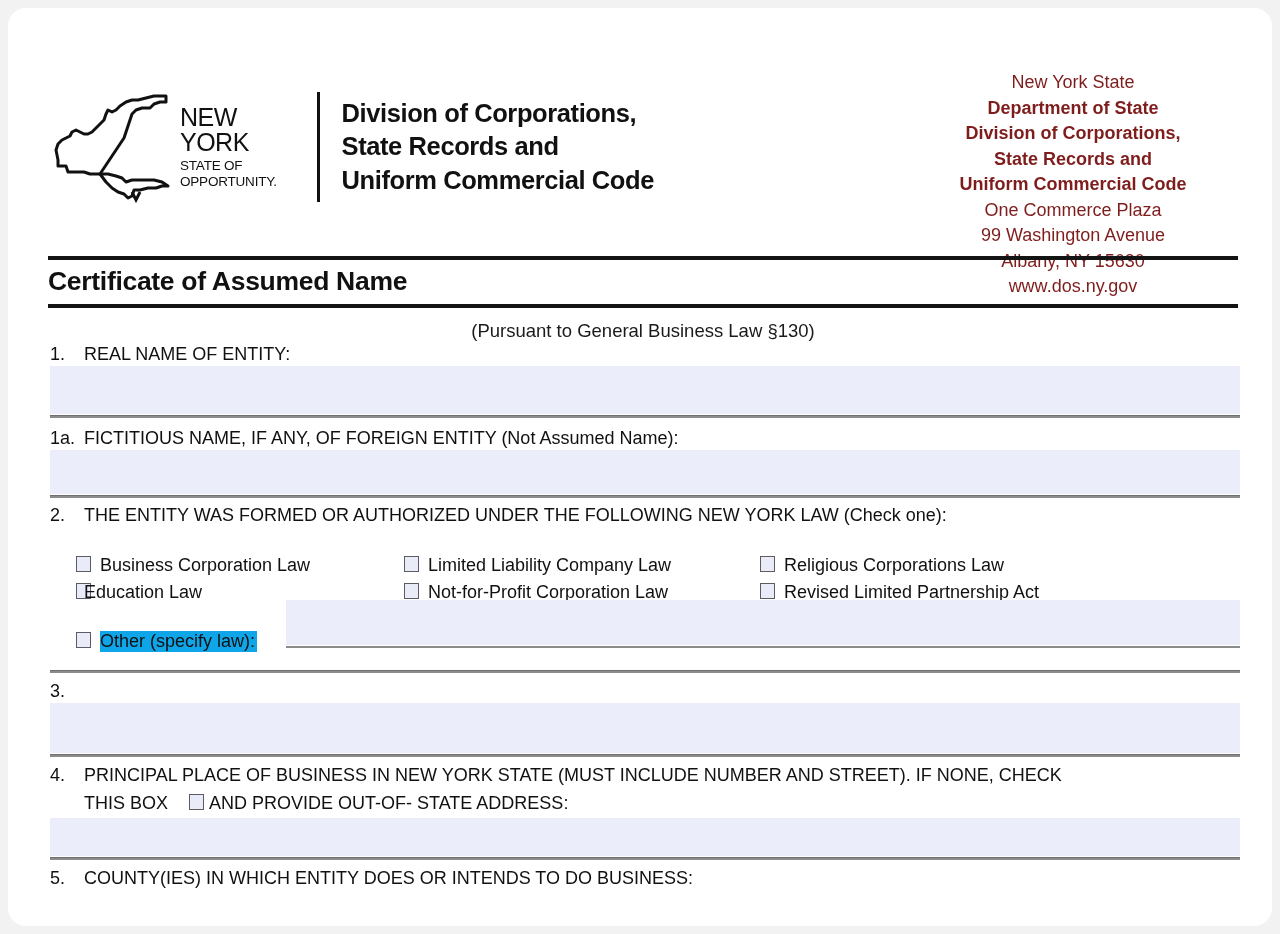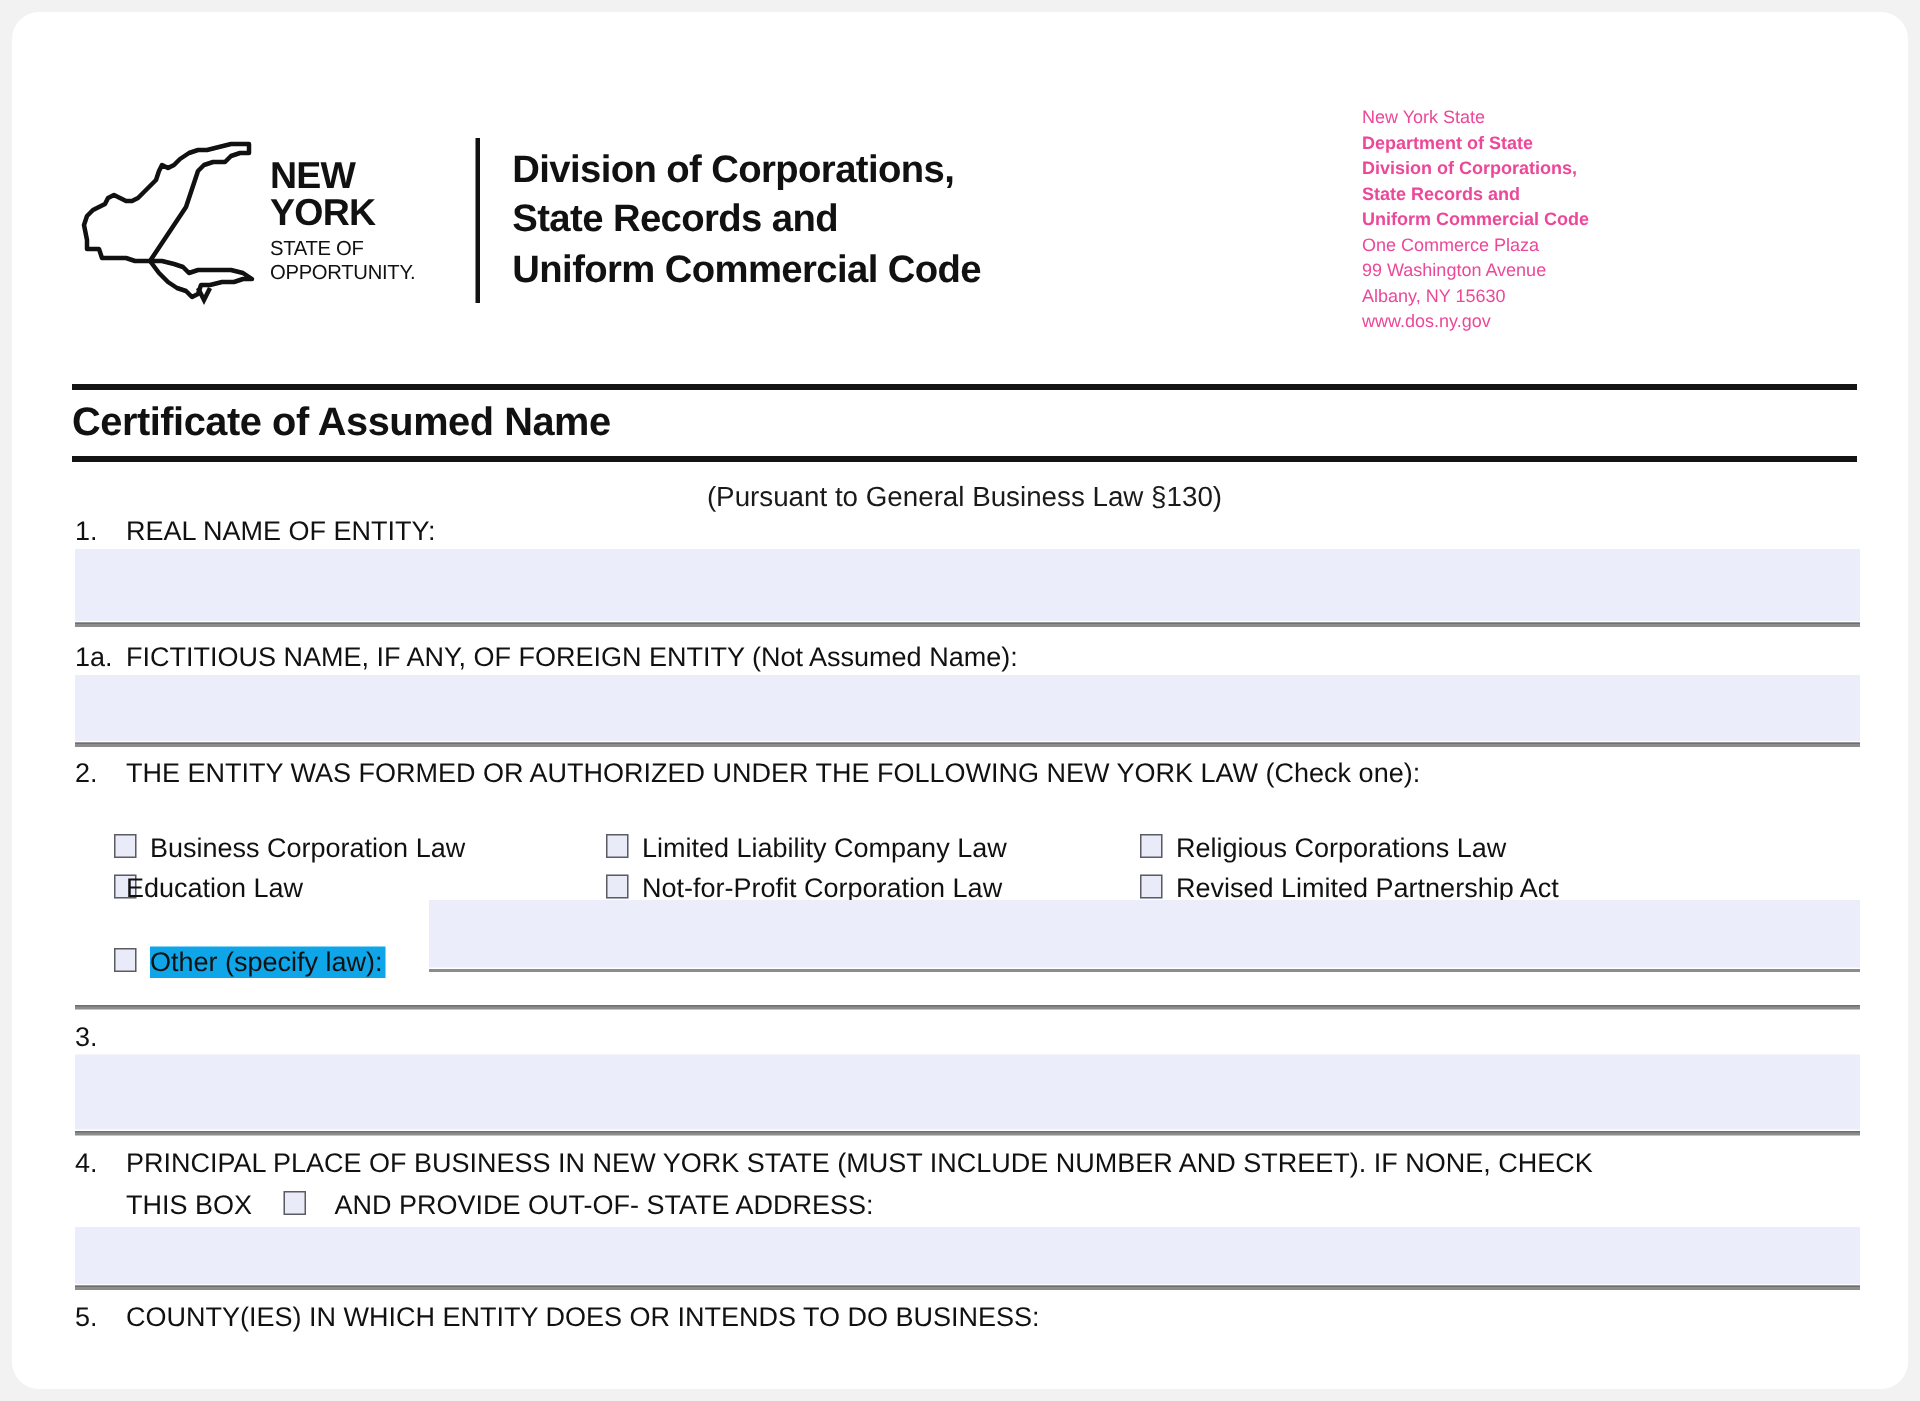--- a/index.html
+++ b/index.html
@@ -48,21 +48,21 @@
     display: flex;
     align-items: center;
   }
   .ny-outline { width: 122px; height: 118px; flex: none; }
   .logo-words {
     margin-left: 4px;
     line-height: 1;
   }
   .logo-ny {
     font-family: "Liberation Sans", sans-serif;
-    font-weight: bold;
+    font-weight: normal;
     font-size: 25px;
     letter-spacing: -0.5px;
     color: #111;
   }
   .logo-sub {
     font-family: "Liberation Sans", sans-serif;
     font-size: 13.5px;
     color: #111;
     letter-spacing: -0.2px;
     line-height: 1.12;
@@ -83,23 +83,23 @@
     color: #111;
     letter-spacing: -0.4px;
     white-space: nowrap;
   }
 
   .addr {
     position: absolute;
     right: 0;
     top: 10px;
     width: 330px;
-    text-align: left;
-    color: #ec4899;
-    font-size: 12px;
+    text-align: center;
+    color: #7f1d1d;
+    font-size: 18px;
     line-height: 1.42;
   }
   .addr .b { font-weight: bold; }
 
   .hdr-rule {
     position: absolute;
     left: 40px;
     top: 248px;
     width: 1190px;
     height: 4px;
@@ -275,21 +275,21 @@
   <div class="rule" style="left:42px; top:662px; width:1190px;"></div>
 
   <div class="num" style="left:42px; top:673px;">3.</div>
   <div class="field" style="left:42px; top:695px; width:1190px; height:50px;"></div>
   <div class="rule" style="left:42px; top:746px; width:1190px;"></div>
 
   <div class="num" style="left:42px; top:757px;">4.</div>
   <div class="lbl" style="left:76px; top:757px;">PRINCIPAL PLACE OF BUSINESS IN NEW YORK STATE (MUST INCLUDE NUMBER AND STREET). IF NONE, CHECK</div>
   <div class="lbl" style="left:76px; top:785px;">THIS BOX</div>
   <div class="cb" style="left:181px; top:786px;"></div>
-  <div class="lbl" style="left:215px; top:785px;">AND PROVIDE OUT-OF- STATE ADDRESS:</div>
+  <div class="lbl" style="left:201px; top:785px;">AND PROVIDE OUT-OF- STATE ADDRESS:</div>
   <div class="field" style="left:42px; top:810px; width:1190px; height:38px;"></div>
   <div class="rule" style="left:42px; top:849px; width:1190px;"></div>
 
   <div class="num" style="left:42px; top:860px;">5.</div>
   <div class="lbl" style="left:76px; top:860px;">COUNTY(IES) IN WHICH ENTITY DOES OR INTENDS TO DO BUSINESS:</div>
 
  </div>
 </div>
 
 </body></html>

